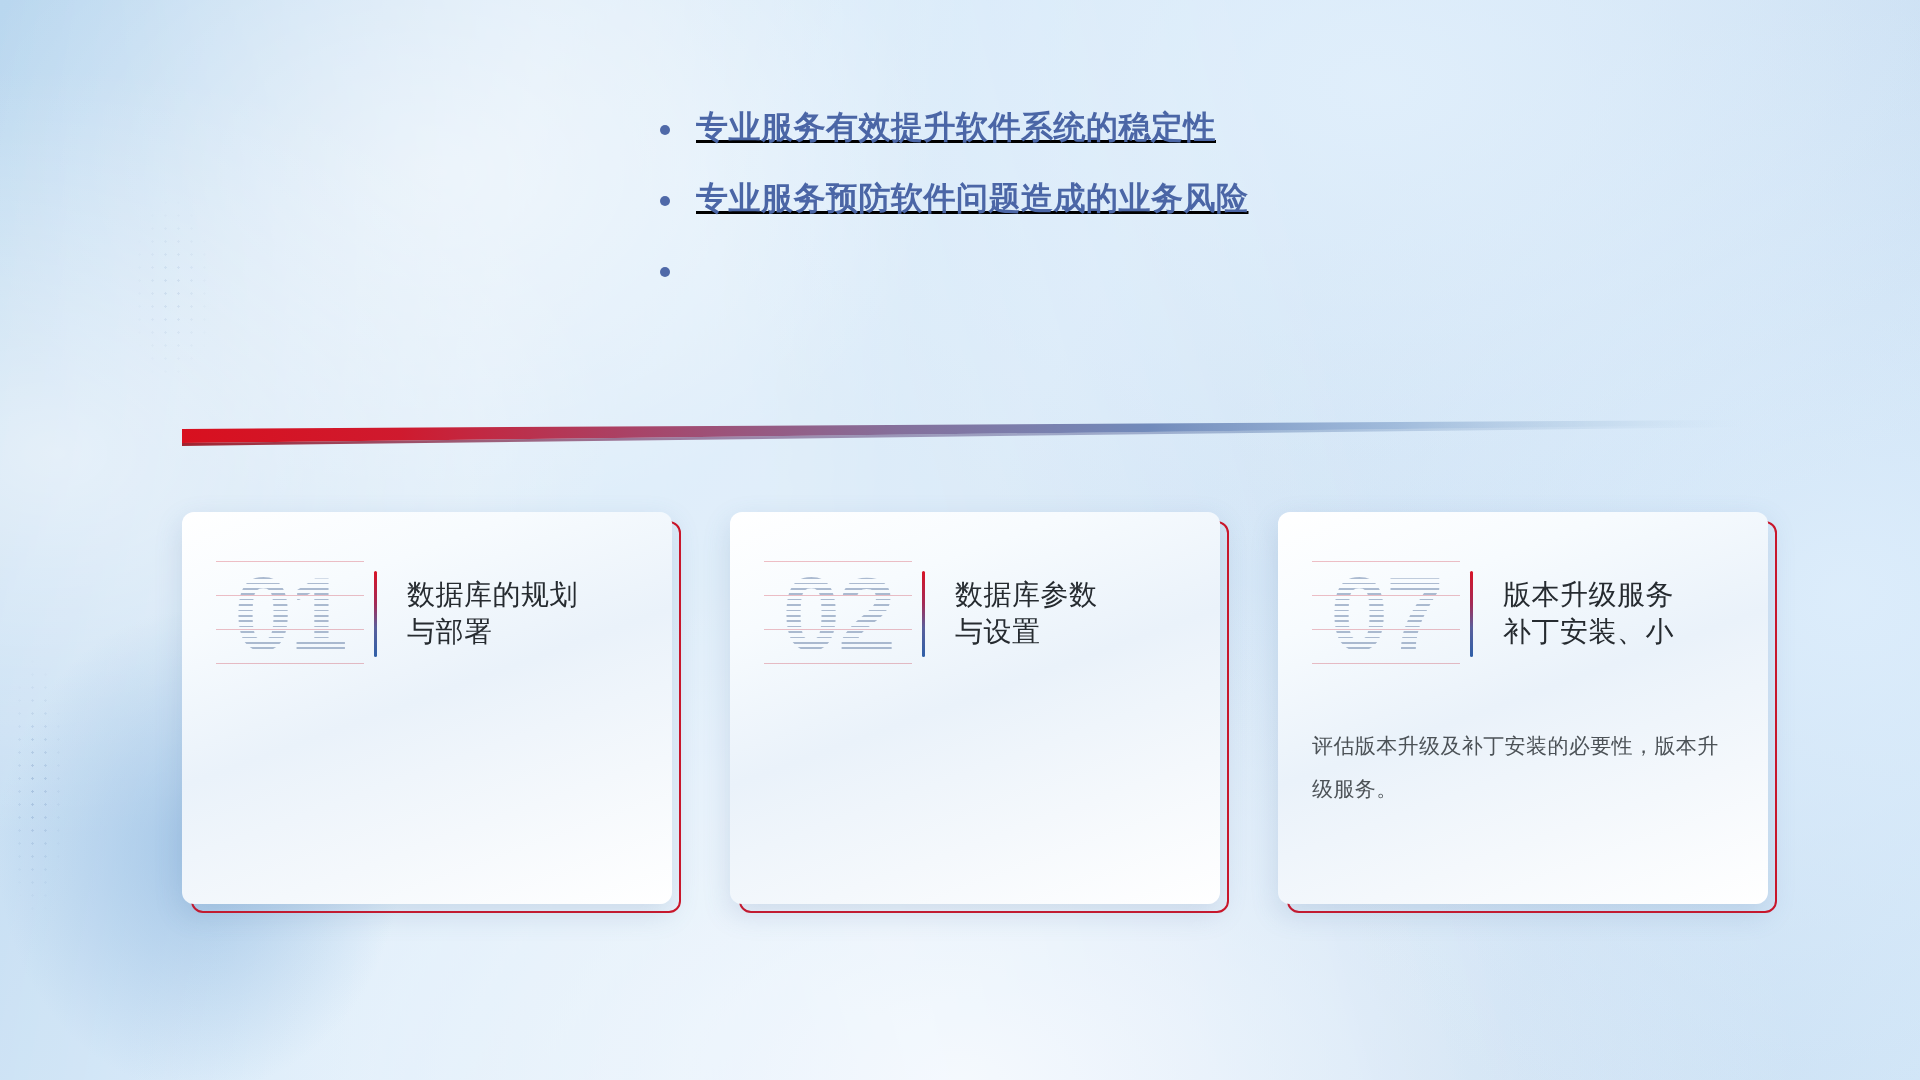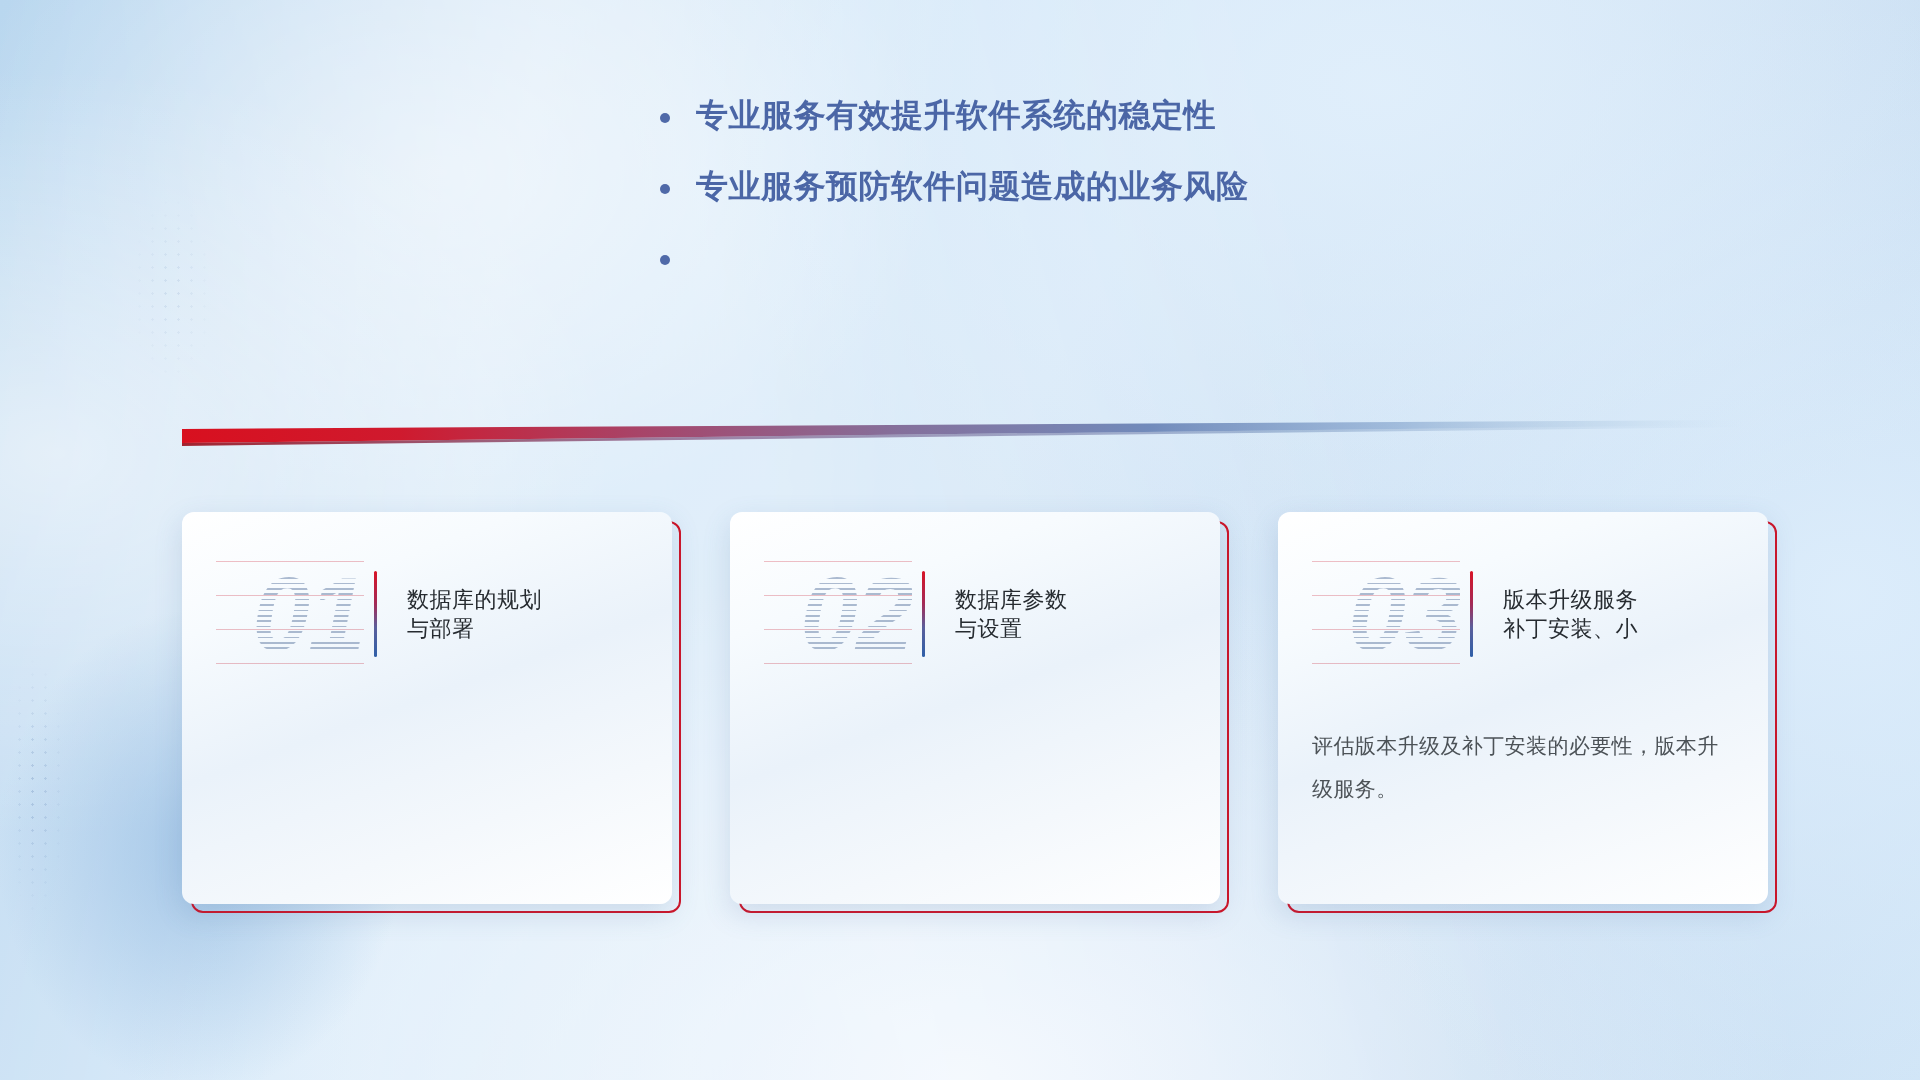--- a/index.html
+++ b/index.html
@@ -44,21 +44,21 @@
     position:absolute;left:120px;top:170px;width:260px;height:300px;
     background-image:radial-gradient(rgba(90,125,175,.30) 1px, transparent 1.3px);
     background-size:13px 13px;
     -webkit-mask-image:radial-gradient(closest-side at 20% 40%, #000 0%, rgba(0,0,0,0) 80%);
     mask-image:radial-gradient(closest-side at 20% 40%, #000 0%, rgba(0,0,0,0) 80%);
     opacity:.5;
   }
 
   
   #bullets{
-    position:absolute;left:660px;top:94px;width:760px;
+    position:absolute;left:660px;top:106px;width:760px;text-decoration:underline;
   }
   .bullet-row{
     display:flex;align-items:flex-start;gap:26px;
     margin-bottom:28px;
   }
   .bullet-dot{
     flex:0 0 auto;width:10px;height:10px;border-radius:50%;
     background:#4f69a8;margin-top:19px;
   }
   .bullet-text{
@@ -96,22 +96,22 @@
   .card-head{
     display:flex;align-items:center;height:112px;
   }
   
   .num{
     position:relative;flex:0 0 auto;
     width:148px;height:106px;
     font-size:104px;font-weight:bold;line-height:106px;
     color:#b9c6d8;
     letter-spacing:-2px;
-    text-align:right;
-    -webkit-background-clip:text;background-clip:text;font-style:italic;
+    text-align:center;
+    -webkit-background-clip:text;background-clip:text;
   }
   .num span{
     display:block;
     background-image:repeating-linear-gradient(
         to bottom,
         #7d93b4 0px, #7d93b4 1.6px,
         rgba(255,255,255,0) 1.6px, rgba(255,255,255,0) 5.4px);
     -webkit-background-clip:text;background-clip:text;
     color:transparent;
     opacity:.62;
@@ -125,21 +125,21 @@
     -webkit-mask-image:linear-gradient(#000,#000);
     pointer-events:none;mix-blend-mode:multiply;opacity:.5;
     -webkit-mask-size:100% 100%;
   }
   .vbar{
     flex:0 0 auto;width:3px;height:86px;margin:0 30px 0 10px;
     background:linear-gradient(to bottom,#d81427 0%, #a42a56 38%, #5a5f9c 66%, #2f5fa8 100%);
     border-radius:2px;
   }
   .card-title{
-    font-size:22px;font-weight:normal;color:#262b30;
+    font-size:28px;font-weight:normal;color:#262b30;
     line-height:1.32;letter-spacing:.5px;
   }
   .card-body{
     margin-top:54px;
     font-size:21px;color:#4c5257;line-height:2.05;
     letter-spacing:.4px;
   }
 </style>
 </head>
 <body>
@@ -230,21 +230,21 @@
         </div>
       </div>
     </div>
   </div>
 
   <div class="card-wrap">
     <div class="card-outline"></div>
     <div class="card">
       <div class="card-head">
         <div class="num">
-          <span>03</span>
+          <span>07</span>
           <div class="num-red"></div>
         </div>
         <div class="vbar"></div>
         <div class="card-title">
           <div>版本升级服务</div>
           <div>补丁安装、小</div>
         </div>
       </div>
       <div class="card-body">评估版本升级及补丁安装的必要性，版本升级服务。</div>
     </div>

